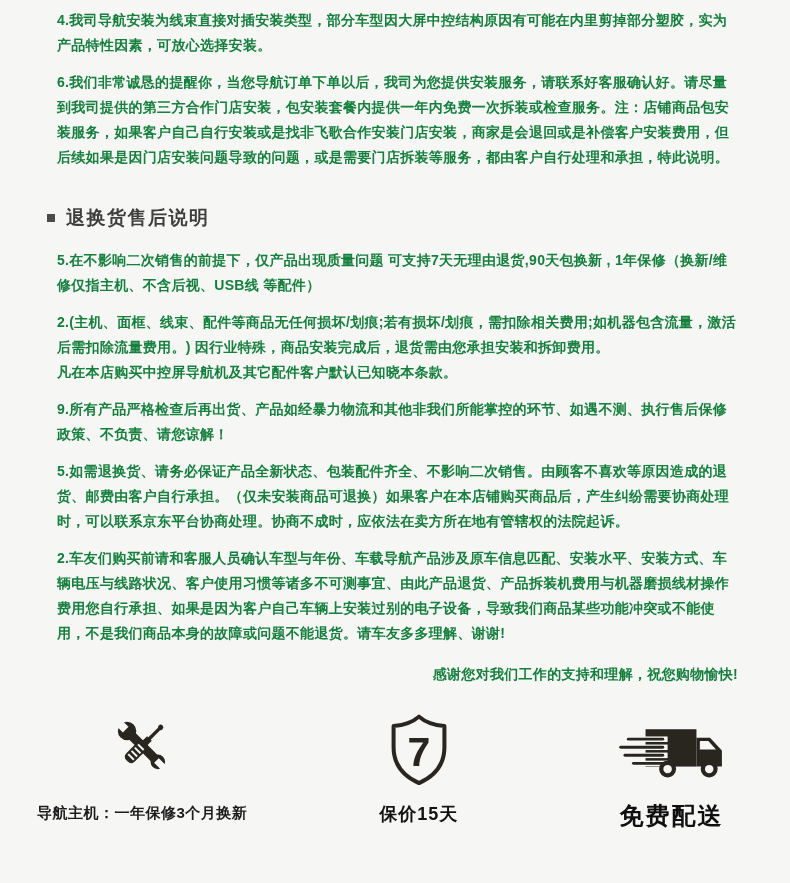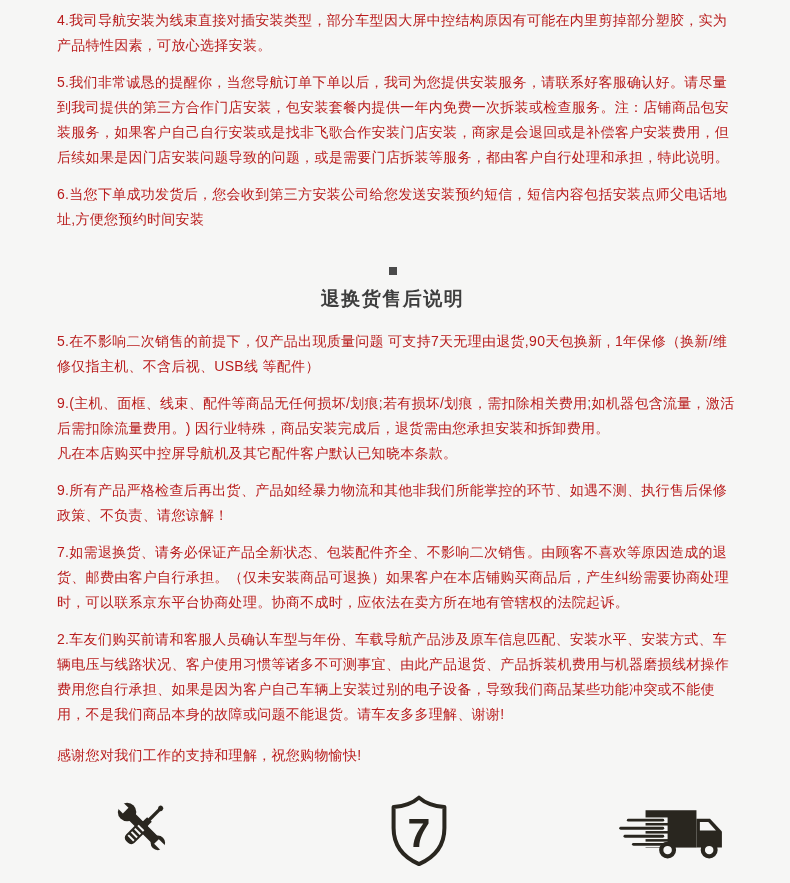--- a/index.html
+++ b/index.html
@@ -13,41 +13,41 @@
     color: #6d6d6d;
     overflow: hidden;
     padding-top: 6px;
   }
   .para {
     font-size: 14px;
     line-height: 25px;
     letter-spacing: 0.3px;
     margin: 12px 52px 12px 57px;
     white-space: pre-line;
-    color: #b91c1c;
+    color: #15803d;
+    font-weight: bold;
   }
   .install-notes .para:first-child { margin-top: 2px; }
   .section-title {
     display: flex;
     align-items: center;
     gap: 11px;
     margin: 35px 52px 17px 47px;
     font-size: 19px;
     font-weight: bold;
     letter-spacing: 1.5px;
     color: #3e3e3e;
-    flex-direction: column;
   }
   .bullet {
     width: 8px;
     height: 8px;
     background: #4b4b4b;
     flex: none;
   }
-  .thanks { margin-top: 16px; }
+  .thanks { margin-top: 16px; text-align: right; }
   .services {
     display: flex;
     margin-top: 24px;
   }
   .col {
     display: flex;
     flex-direction: column;
     align-items: center;
   }
   .col-warranty { width: 36%; }
@@ -67,35 +67,34 @@
   .truck-wrap { margin-top: 16px; }
   .delivery-line1 { margin-top: 21px; font-size: 24px; font-weight: bold; color: #0f0f0f; letter-spacing: 2px; }
 </style>
 </head>
 <body>
 
 <div class="page">
 
   <section class="install-notes">
     <p class="para">4.我司导航安装为线束直接对插安装类型，部分车型因大屏中控结构原因有可能在内里剪掉部分塑胶，实为产品特性因素，可放心选择安装。</p>
-    <p class="para">5.我们非常诚恳的提醒你，当您导航订单下单以后，我司为您提供安装服务，请联系好客服确认好。请尽量到我司提供的第三方合作门店安装，包安装套餐内提供一年内免费一次拆装或检查服务。注：店铺商品包安装服务，如果客户自己自行安装或是找非飞歌合作安装门店安装，商家是会退回或是补偿客户安装费用，但后续如果是因门店安装问题导致的问题，或是需要门店拆装等服务，都由客户自行处理和承担，特此说明。</p>
-    <p class="para">6.当您下单成功发货后，您会收到第三方安装公司给您发送安装预约短信，短信内容包括安装点师父电话地址,方便您预约时间安装</p>
+    <p class="para">6.我们非常诚恳的提醒你，当您导航订单下单以后，我司为您提供安装服务，请联系好客服确认好。请尽量到我司提供的第三方合作门店安装，包安装套餐内提供一年内免费一次拆装或检查服务。注：店铺商品包安装服务，如果客户自己自行安装或是找非飞歌合作安装门店安装，商家是会退回或是补偿客户安装费用，但后续如果是因门店安装问题导致的问题，或是需要门店拆装等服务，都由客户自行处理和承担，特此说明。</p>
   </section>
 
   <h2 class="section-title">
     <span class="bullet"></span>
     <span>退换货售后说明</span>
   </h2>
 
   <section class="returns">
     <p class="para">5.在不影响二次销售的前提下，仅产品出现质量问题 可支持7天无理由退货,90天包换新 , 1年保修（换新/维修仅指主机、不含后视、USB线 等配件）</p>
-    <p class="para">9.(主机、面框、线束、配件等商品无任何损坏/划痕;若有损坏/划痕，需扣除相关费用;如机器包含流量，激活后需扣除流量费用。) 因行业特殊，商品安装完成后，退货需由您承担安装和拆卸费用。
+    <p class="para">2.(主机、面框、线束、配件等商品无任何损坏/划痕;若有损坏/划痕，需扣除相关费用;如机器包含流量，激活后需扣除流量费用。) 因行业特殊，商品安装完成后，退货需由您承担安装和拆卸费用。
 凡在本店购买中控屏导航机及其它配件客户默认已知晓本条款。</p>
     <p class="para">9.所有产品严格检查后再出货、产品如经暴力物流和其他非我们所能掌控的环节、如遇不测、执行售后保修政策、不负责、请您谅解！</p>
-    <p class="para">7.如需退换货、请务必保证产品全新状态、包装配件齐全、不影响二次销售。由顾客不喜欢等原因造成的退货、邮费由客户自行承担。（仅未安装商品可退换）如果客户在本店铺购买商品后，产生纠纷需要协商处理时，可以联系京东平台协商处理。协商不成时，应依法在卖方所在地有管辖权的法院起诉。</p>
+    <p class="para">5.如需退换货、请务必保证产品全新状态、包装配件齐全、不影响二次销售。由顾客不喜欢等原因造成的退货、邮费由客户自行承担。（仅未安装商品可退换）如果客户在本店铺购买商品后，产生纠纷需要协商处理时，可以联系京东平台协商处理。协商不成时，应依法在卖方所在地有管辖权的法院起诉。</p>
     <p class="para">2.车友们购买前请和客服人员确认车型与年份、车载导航产品涉及原车信息匹配、安装水平、安装方式、车辆电压与线路状况、客户使用习惯等诸多不可测事宜、由此产品退货、产品拆装机费用与机器磨损线材操作费用您自行承担、如果是因为客户自己车辆上安装过别的电子设备，导致我们商品某些功能冲突或不能使用，不是我们商品本身的故障或问题不能退货。请车友多多理解、谢谢!</p>
     <p class="para thanks">感谢您对我们工作的支持和理解，祝您购物愉快!</p>
   </section>
 
   <section class="services">
 
     <div class="col col-warranty">
       <svg class="icon-svg" width="66" height="70" viewBox="0 0 100 100" aria-hidden="true">
         <g fill="#29261f">
           <g transform="rotate(-45 50 50)">

